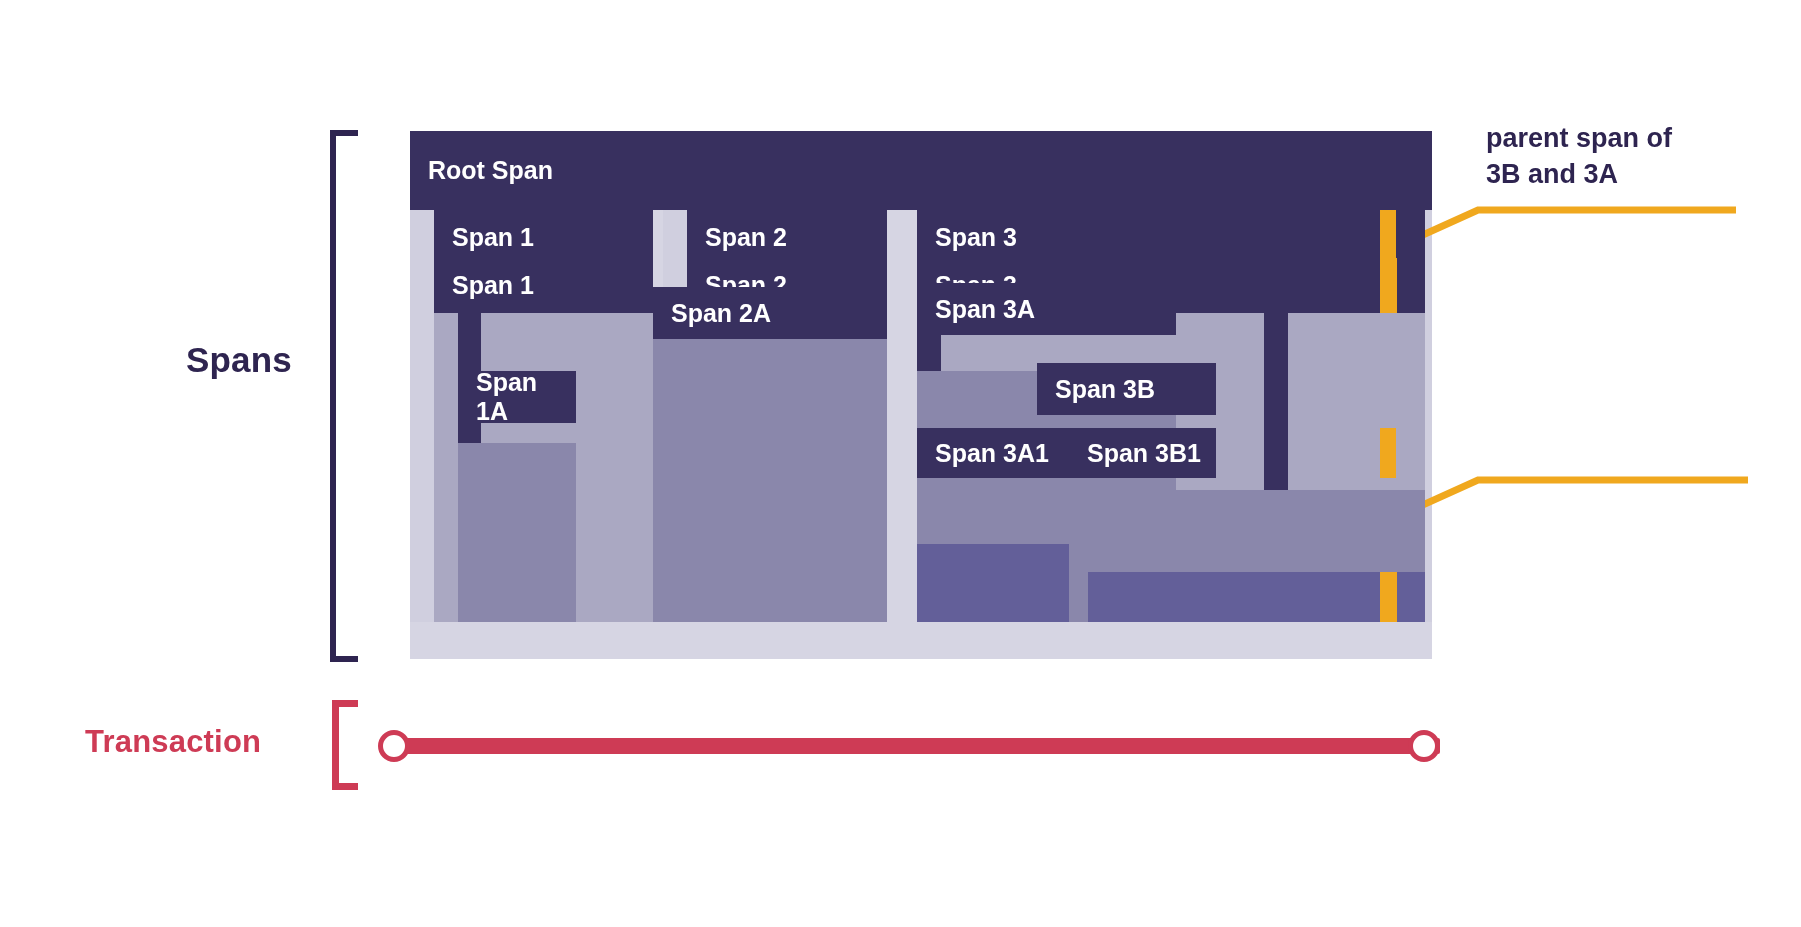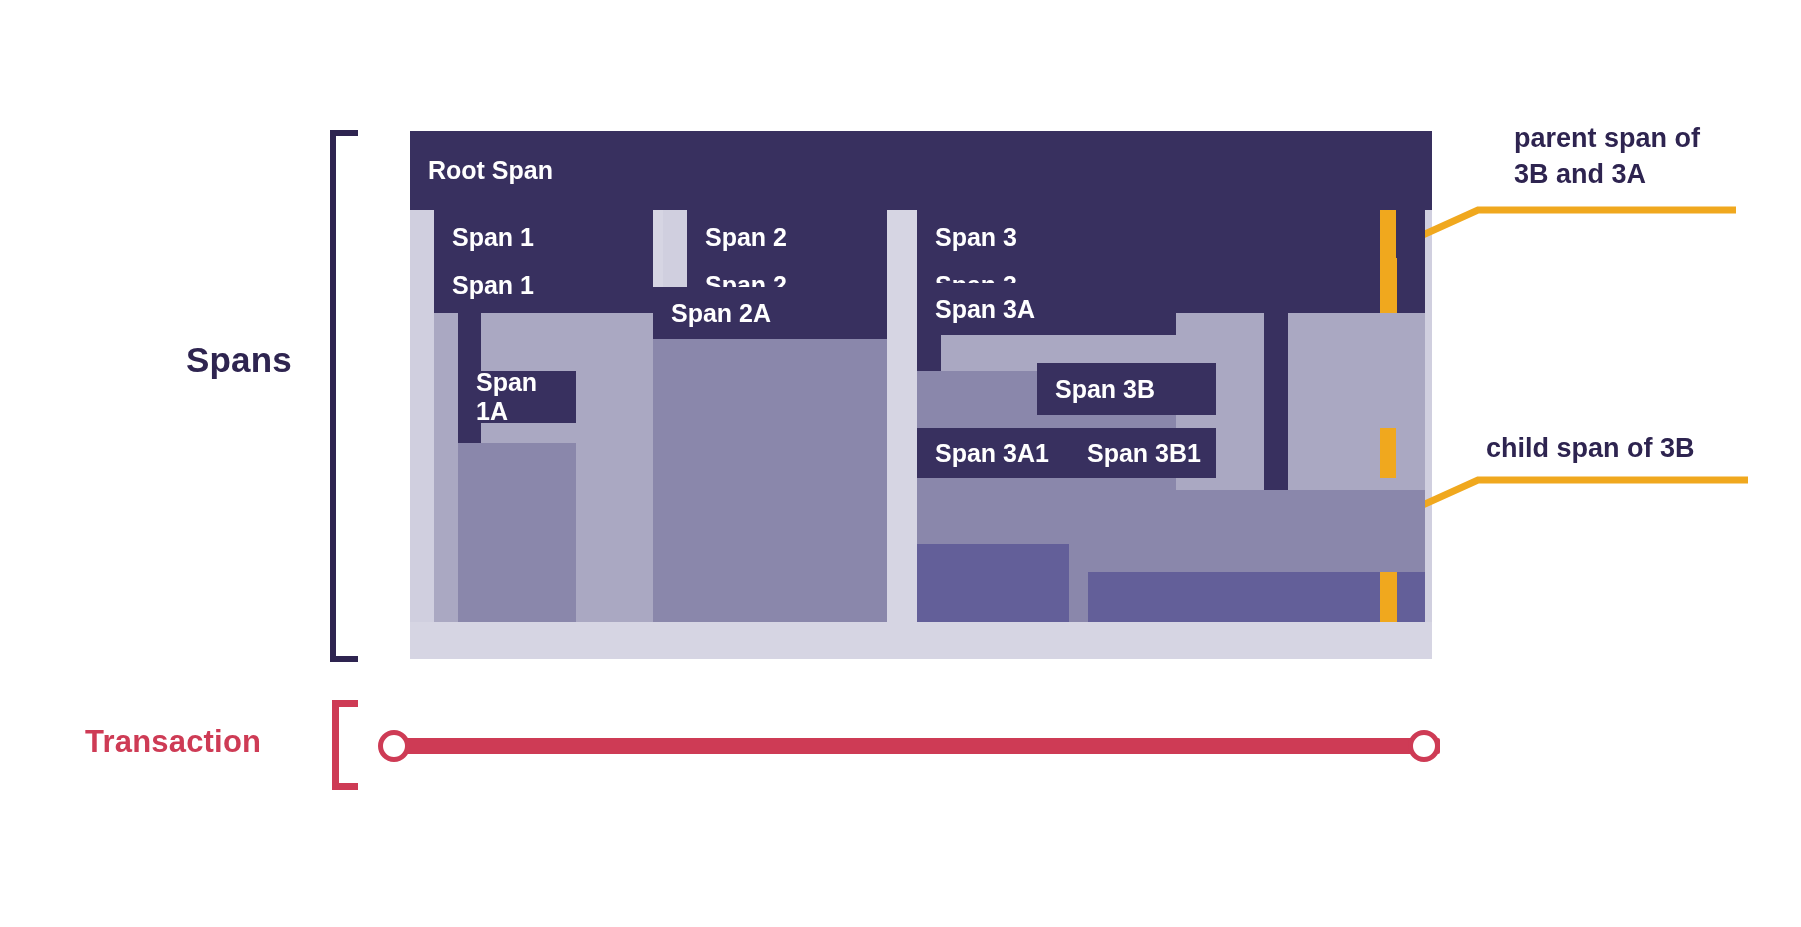--- a/index.html
+++ b/index.html
@@ -61,21 +61,21 @@
   .stem{position:absolute;background:#38305f;}
 
   
   .marker{position:absolute;background:#f0a81e;z-index:6;}
 
   
   .anno-text{
     position:absolute;font-weight:bold;font-size:27px;line-height:36px;
     color:#2e2450;white-space:pre-line;
   }
-  #anno1-text{left:1486px;top:120px;margin-left:28px;}
+  #anno1-text{left:1486px;top:120px;}
   #anno2-text{left:1486px;top:430px;}
   .anno-line{position:absolute;}
 
   
   #transaction-track{position:absolute;left:388px;top:738px;width:1052px;height:16px;background:#ce3b55;border-radius:2px;}
   .txn-dot{
     position:absolute;width:22px;height:22px;border-radius:50%;
     background:#ffffff;border:5px solid #ce3b55;box-sizing:content-box;
   }
   #txn-dot-start{left:378px;top:730px;}
@@ -223,21 +223,20 @@
 
   <div class="marker" style="left:1380px;top:210px;width:16px;height:55px;z-index:7;"></div>
   <div class="marker" style="left:1380px;top:428px;width:16px;height:50px;z-index:7;"></div>
 
   <div class="anno-text" id="anno1-text">parent span of
 3B and 3A</div>
   <svg class="anno-line" style="left:1390px;top:200px;" width="350" height="60">
     <polyline points="4,48 88,10 346,10" fill="none" stroke="#f0a81e" stroke-width="7"></polyline>
   </svg>
 
-  <div class="anno-text" id="anno2-text">child span of 3B</div>
   <svg class="anno-line" style="left:1390px;top:468px;" width="360" height="60">
     <polyline points="4,50 88,12 358,12" fill="none" stroke="#f0a81e" stroke-width="7"></polyline>
   </svg>
 
   <div id="transaction-track"></div>
   <div class="txn-dot" id="txn-dot-start"></div>
   <div class="txn-dot" id="txn-dot-end"></div>
 
 </div>
 

